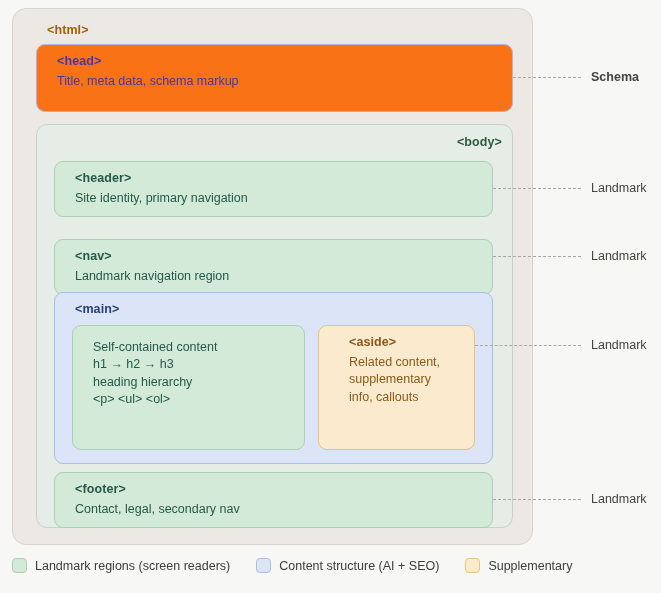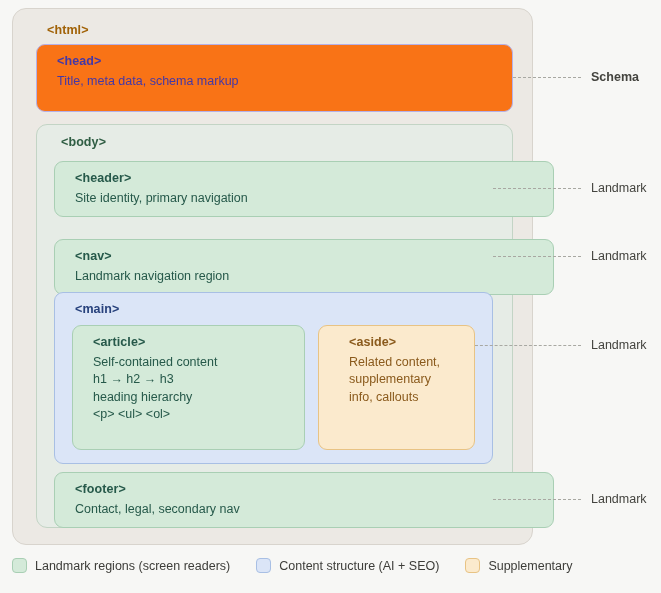--- a/index.html
+++ b/index.html
@@ -71,26 +71,27 @@
     height: 404px;
     box-sizing: border-box;
     background: #e6ece6;
     border: 1px solid #c3d4c5;
     border-radius: 11px;
     padding: 10px 10px 10px 10px;
   }
   .body-title {
     color: #2f5d43;
     margin: 0 0 8px 14px;
+    text-align: right;
   }
 
   .green-box {
     position: absolute;
     left: 54px;
-    width: 500px;
+    width: 439px;
     box-sizing: border-box;
     background: #d4ead9;
     border: 1px solid #a9cfb4;
     border-radius: 9px;
     color: #26594a;
     padding: 9px 0 0 20px;
   }
   .header-box { top: 161px; height: 56px; }
   .nav-box    { top: 219px; height: 56px; margin-top: 20px; }
   .footer-box { top: 472px; height: 56px; }
@@ -207,21 +208,20 @@
 <div class="green-box nav-box">
   <div class="tag-label">&lt;nav&gt;</div>
   <div class="desc">Landmark navigation region</div>
 </div>
 
 <div class="main-box">
   <div class="tag-label">&lt;main&gt;</div>
 </div>
 
 <div class="article-box">
-  <div class="tag-label">&lt;article&gt;</div>
   <div class="desc">Self-contained content
 h1 → h2 → h3
 heading hierarchy
 &lt;p&gt; &lt;ul&gt; &lt;ol&gt;</div>
 </div>
 
 <div class="aside-box">
   <div class="tag-label">&lt;aside&gt;</div>
   <div class="desc">Related content,
 supplementary

